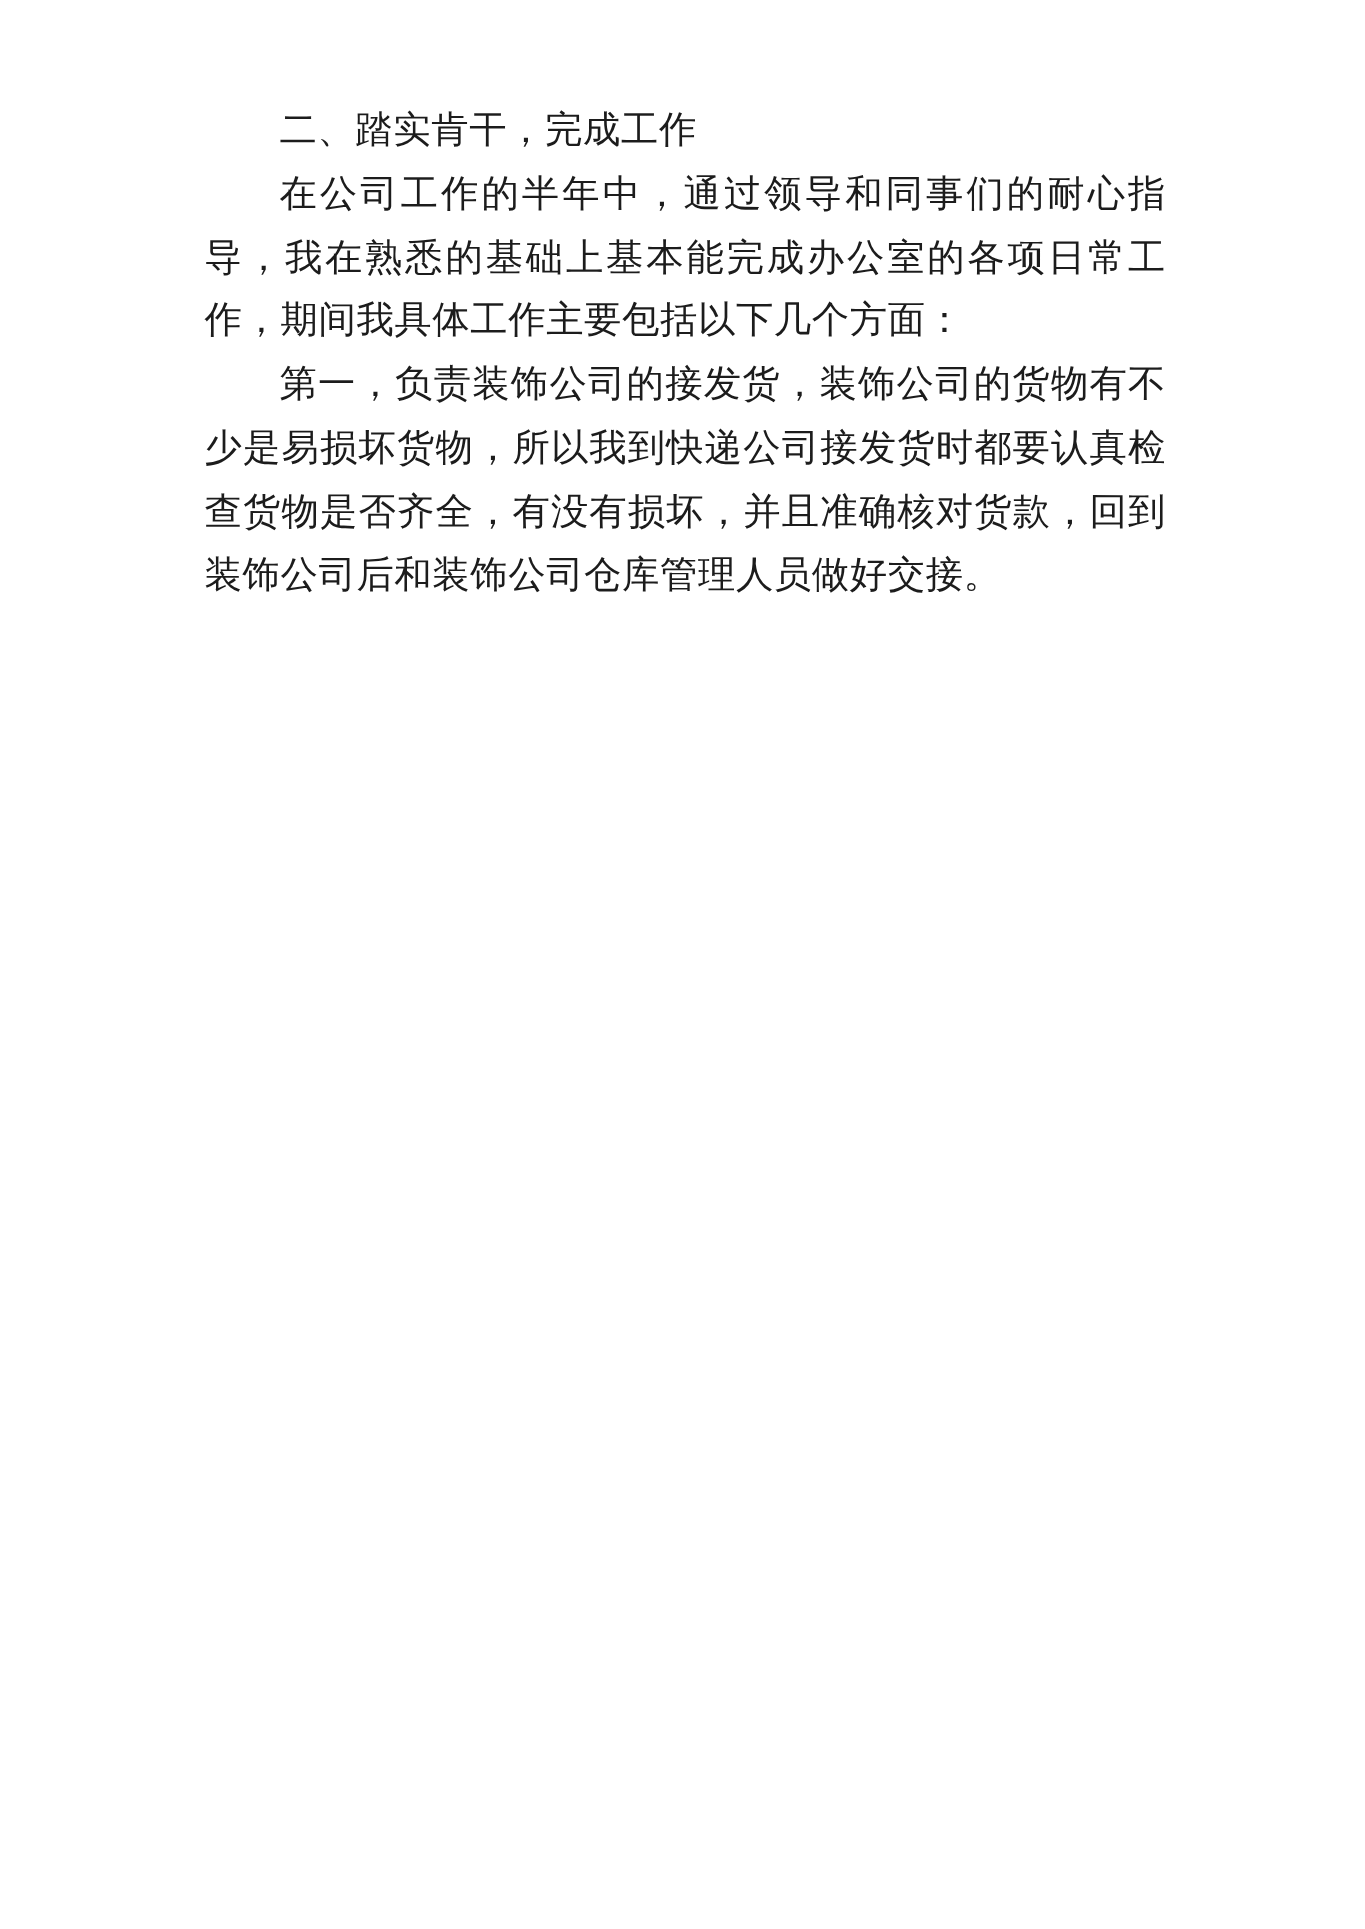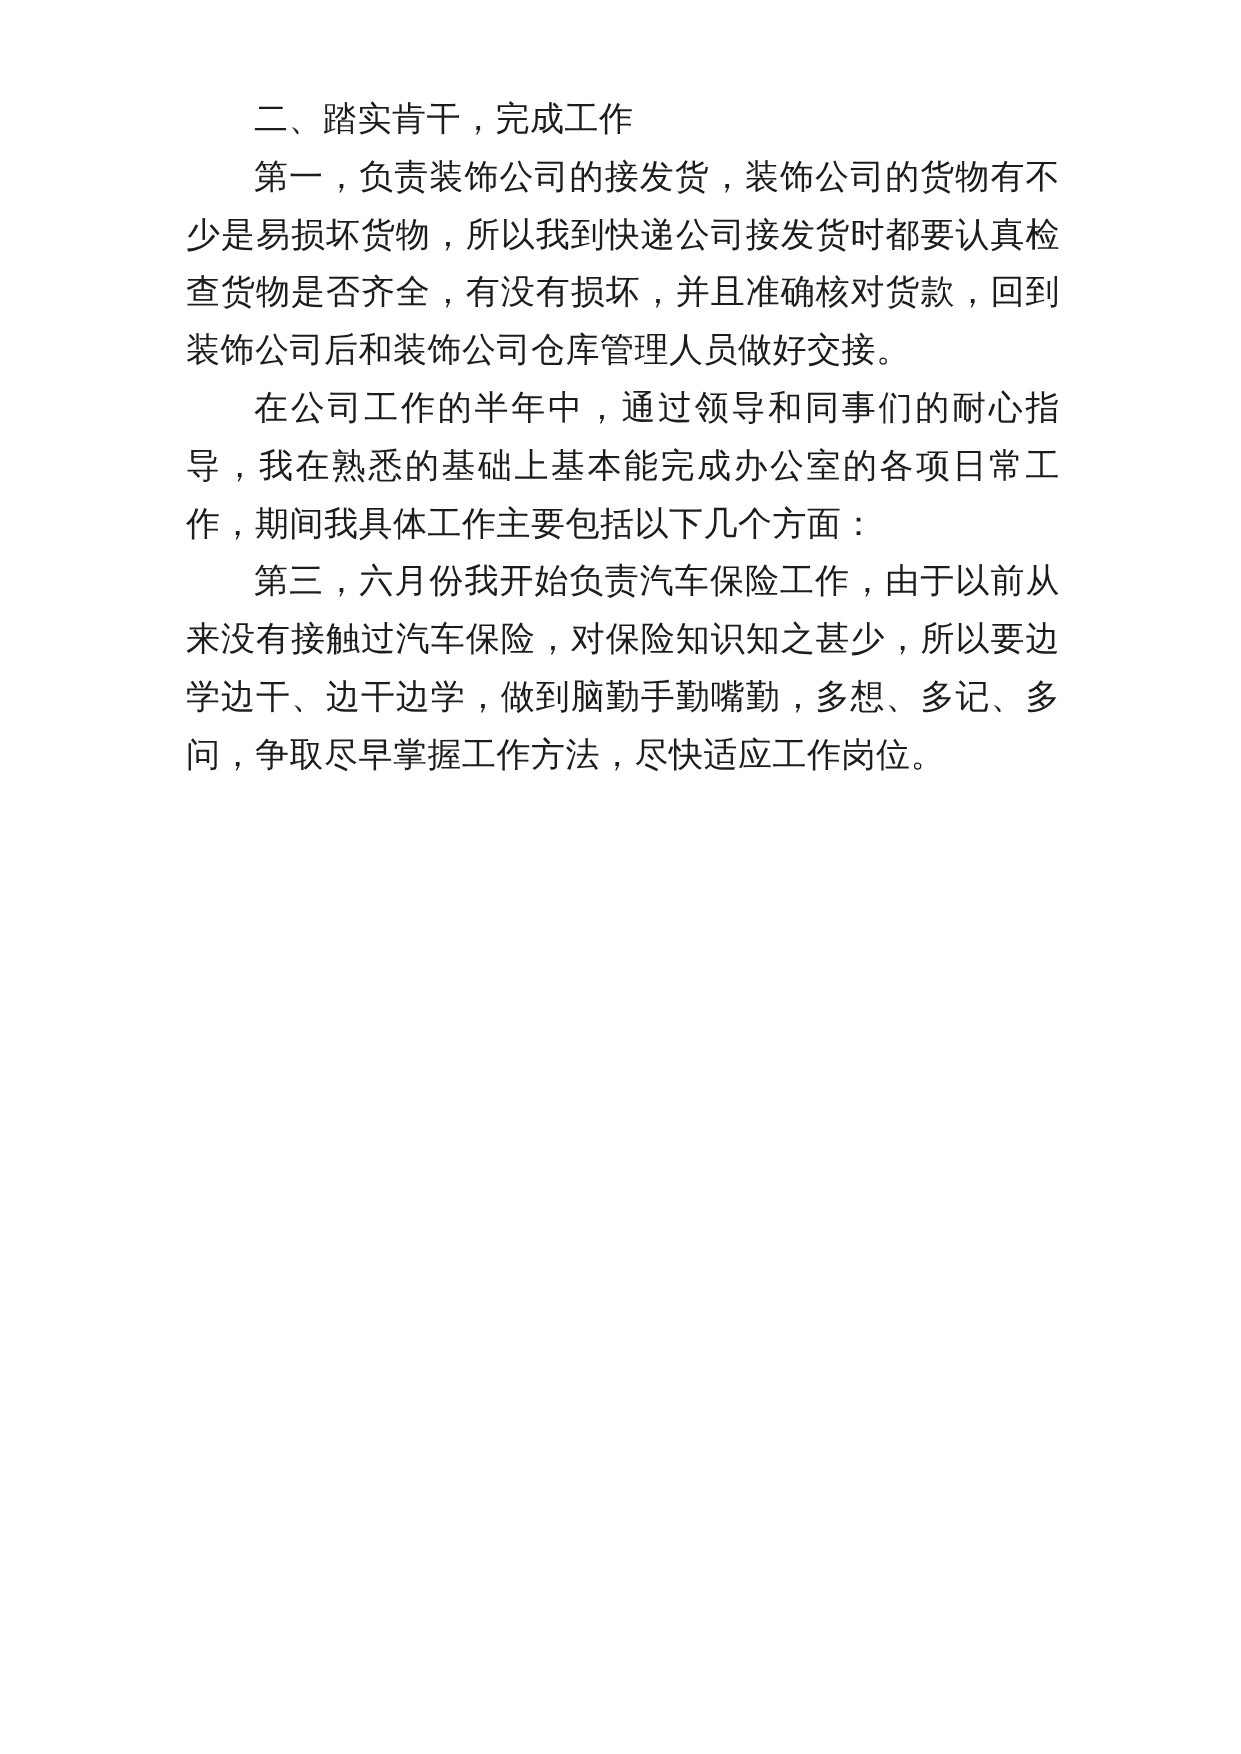--- a/index.html
+++ b/index.html
@@ -27,17 +27,16 @@
     letter-spacing: 0.5px;
     word-break: break-all;
   }
 </style>
 </head>
 <body>
 
 <div class="page">
   <div class="doc-body">
     <p>二、踏实肯干，完成工作</p>
+    <p>在公司工作的半年中，通过领导和同事们的耐心指导，我在熟悉的基础上基本能完成办公室的各项日常工作，期间我具体工作主要包括以下几个方面：</p>
     <p>第一，负责装饰公司的接发货，装饰公司的货物有不少是易损坏货物，所以我到快递公司接发货时都要认真检查货物是否齐全，有没有损坏，并且准确核对货款，回到装饰公司后和装饰公司仓库管理人员做好交接。</p>
-    <p>在公司工作的半年中，通过领导和同事们的耐心指导，我在熟悉的基础上基本能完成办公室的各项日常工作，期间我具体工作主要包括以下几个方面：</p>
-    <p>第三，六月份我开始负责汽车保险工作，由于以前从来没有接触过汽车保险，对保险知识知之甚少，所以要边学边干、边干边学，做到脑勤手勤嘴勤，多想、多记、多问，争取尽早掌握工作方法，尽快适应工作岗位。</p>
   </div>
 </div>
 
 </body></html>

